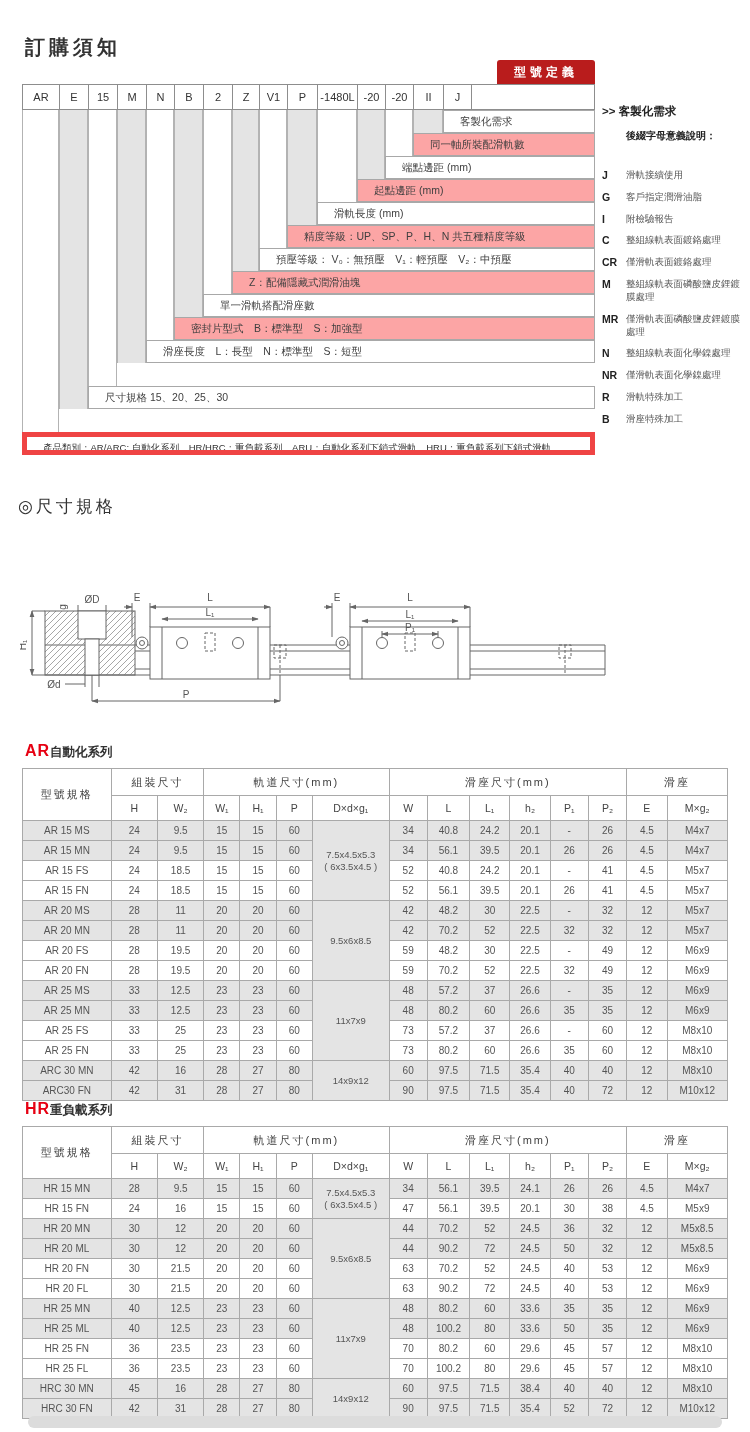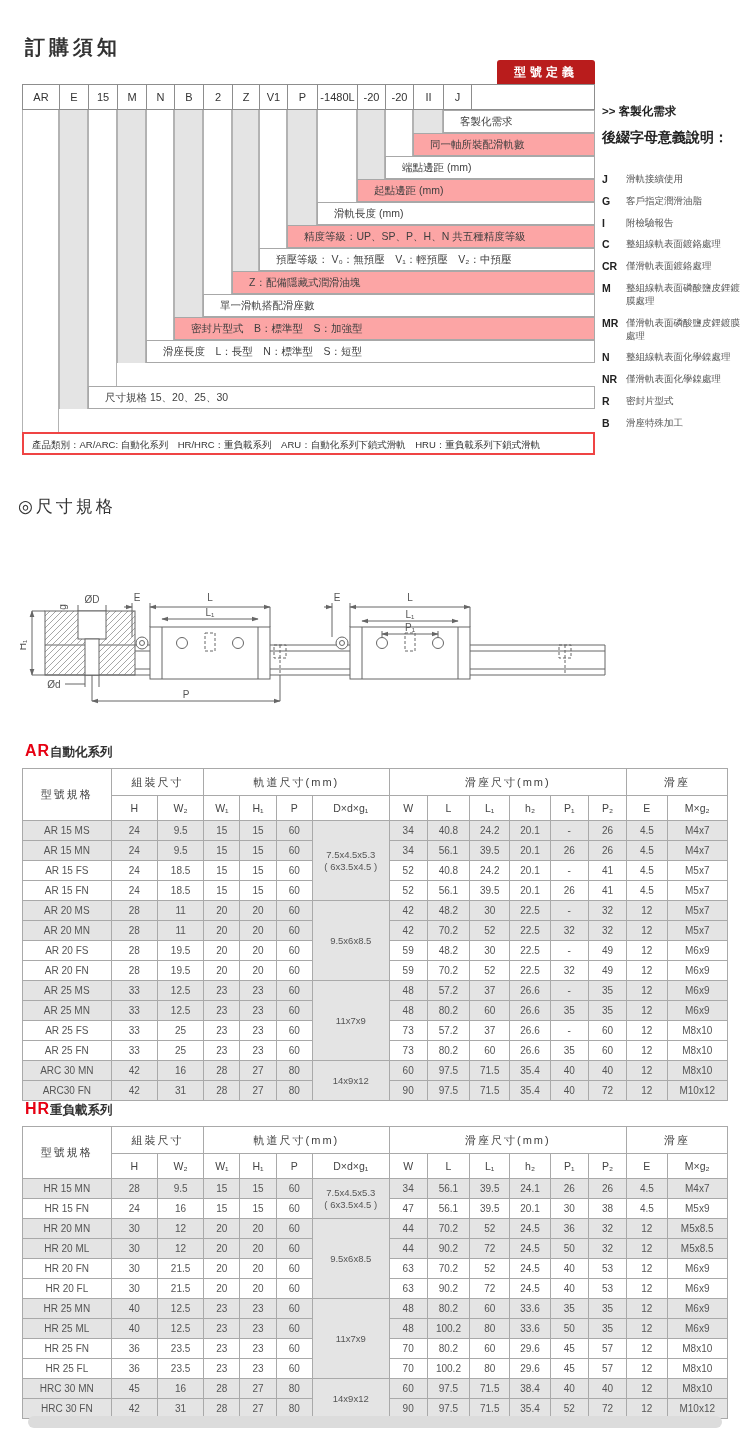--- a/index.html
+++ b/index.html
@@ -18,25 +18,25 @@
   .mc-box{border-right:1px solid #8d8d8d;box-sizing:border-box;text-align:center;
           font-size:11px;line-height:24px;color:#333;}
   .mc-filler{border-right:none;}
   .mc-band{position:absolute;background:#fff;border-left:1px solid #b3b3b3;
            border-right:1px solid #b3b3b3;box-sizing:border-box;z-index:1;}
   .mc-band.gray{background:#e4e4e4;}
   .mc-row{position:absolute;border:1px solid #a8a8a8;box-sizing:border-box;background:#fff;
           font-size:10.5px;line-height:21px;color:#3f3f3f;padding-left:16px;
           white-space:nowrap;overflow:hidden;z-index:2;}
   .mc-row.gray{background:#fca5a5;}
-  .mc-row.product{border:2px solid #ef4444;font-size:9.5px;color:#333;padding-left:8px;}
+  .mc-row.product{border:5px solid #ef4444;font-size:9.5px;color:#333;}
   
   #legend{position:absolute;left:602px;top:104px;width:146px;}
   .legend-title{font-size:11.5px;font-weight:bold;color:#222;}
-  .legend-sub{font-size:14px;font-weight:bold;color:#222;margin:10px 0 0 0;}
+  .legend-sub{font-size:10px;font-weight:bold;color:#222;margin:10px 0 0 24px;}
   .legend-items{margin-top:26px;display:grid;grid-template-columns:24px 1fr;
                 row-gap:9px;align-items:start;}
   .legend-code{font-size:10.5px;font-weight:bold;color:#222;}
   .legend-desc{font-size:9.5px;color:#555;line-height:1.35;}
   
   .section-title{position:absolute;left:18px;top:495px;font-size:17px;color:#333;
                  letter-spacing:3px;}
   #drawing{position:absolute;left:20px;top:515px;}
   .dim-text{font-size:10px;fill:#555;}
   
@@ -130,21 +130,21 @@
         <div class="legend-desc">僅滑軌表面鍍鉻處理</div>
         <div class="legend-code">M</div>
         <div class="legend-desc">整組線軌表面磷酸鹽皮鋰鍍膜處理</div>
         <div class="legend-code">MR</div>
         <div class="legend-desc">僅滑軌表面磷酸鹽皮鋰鍍膜處理</div>
         <div class="legend-code">N</div>
         <div class="legend-desc">整組線軌表面化學鎳處理</div>
         <div class="legend-code">NR</div>
         <div class="legend-desc">僅滑軌表面化學鎳處理</div>
         <div class="legend-code">R</div>
-        <div class="legend-desc">密封片型式</div>
+        <div class="legend-desc">滑軌特殊加工</div>
         <div class="legend-code">B</div>
         <div class="legend-desc">滑座特殊加工</div>
       </div>
   </div>
 
   <div class="section-title">◎尺寸規格</div>
 
   <svg id="drawing" width="610" height="200" viewBox="0 0 610 200">
     <defs>
       <pattern id="hatch" width="6" height="6" patternUnits="userSpaceOnUse">

